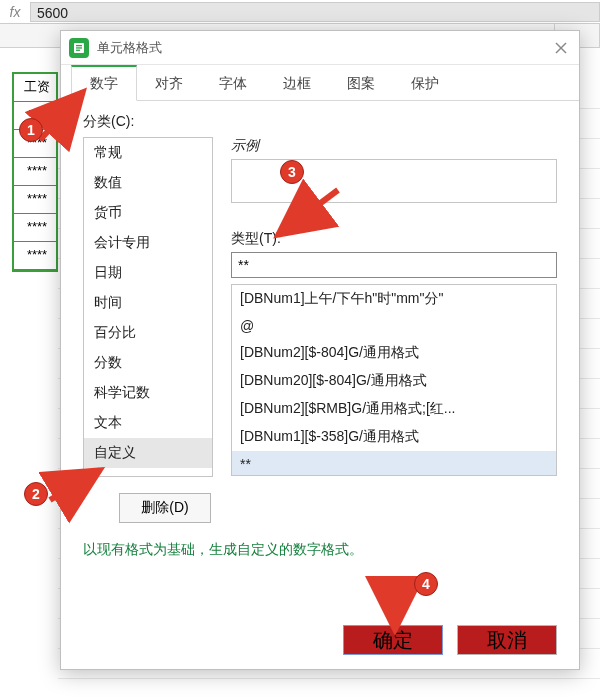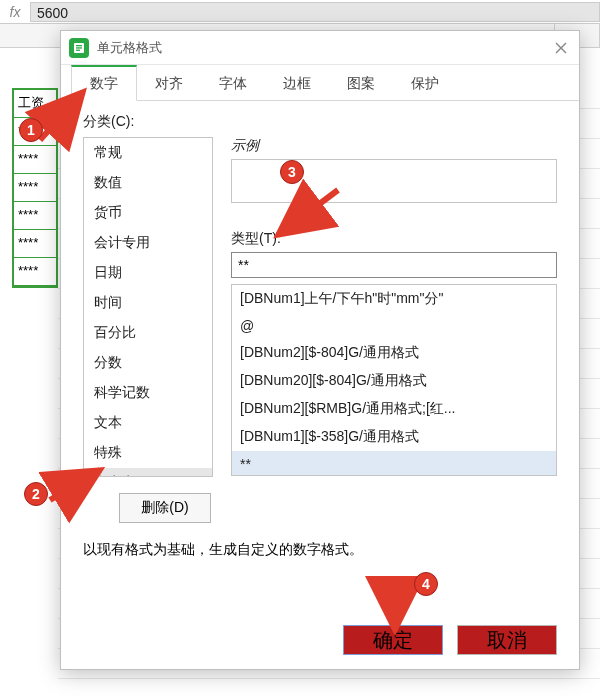--- a/index.html
+++ b/index.html
@@ -31,22 +31,22 @@
     position:absolute; left:0; top:24px; height:24px; width:100%;
     display:flex;
     border-bottom:1px solid #d0d0d0;
     background:#f5f5f5;
   }
   .col-head {
     border-right:1px solid #d0d0d0; text-align:center; line-height:24px;
     color:#555; font-size:13px;
   }
   .first-col-header {
-    position:absolute; left:12px; top:88px; width:46px;
-    border:2px solid #3a9e3a; background:#fff;
+    position:absolute; left:12px; top:72px; width:46px;
+    border:2px solid #3a9e3a; background:#fff;text-align:center;
   }
   .data-cell {
     height:28px; line-height:26px; border-bottom:1px solid #3a9e3a;
     padding-left:4px; font-size:13px; overflow:hidden;
     color:#000;
   }
   .grid-lines {
     position:absolute; left:58px; top:108px; right:0; bottom:0;
   }
   .grid-lines .hline {
@@ -115,21 +115,21 @@
     padding:5px 8px; white-space:nowrap; overflow:hidden; text-overflow:ellipsis;
     cursor:pointer;
   }
   .fmt-item.selected { background:#dfe8f5; }
   .delete-btn {
     margin-top:16px; margin-left:36px;
     width:92px; height:30px; border:1px solid #b5b5b5;
     background:#f7f7f7; font-size:14px; cursor:pointer;
   }
   .hint {
-    margin-top:18px; font-size:14px; color:#000000;
+    margin-top:18px; font-size:14px; color:#15803d;
   }
   .btn-row {
     position:absolute; right:22px; bottom:14px; display:flex; gap:14px;
   }
   .dlg-btn {
     width:100px; height:30px; border:1px solid #b5b5b5;
     background:#b91c1c; font-size:20px; cursor:pointer;
   }
   .dlg-btn.primary { border:1px solid #7c9bd6; }
 
@@ -226,21 +226,20 @@
         <div class="cat-item">常规</div>
         <div class="cat-item">数值</div>
         <div class="cat-item">货币</div>
         <div class="cat-item">会计专用</div>
         <div class="cat-item">日期</div>
         <div class="cat-item">时间</div>
         <div class="cat-item">百分比</div>
         <div class="cat-item">分数</div>
         <div class="cat-item">科学记数</div>
         <div class="cat-item">文本</div>
-        <div class="cat-item">特殊</div>
         <div class="cat-item selected">自定义</div>
       </div>
 
       <div class="right-col">
         <div class="sample-label">示例</div>
         <div class="sample-box"></div>
 
         <div class="type-label">类型(T):</div>
         <input class="type-input" value="**" style="">
 

